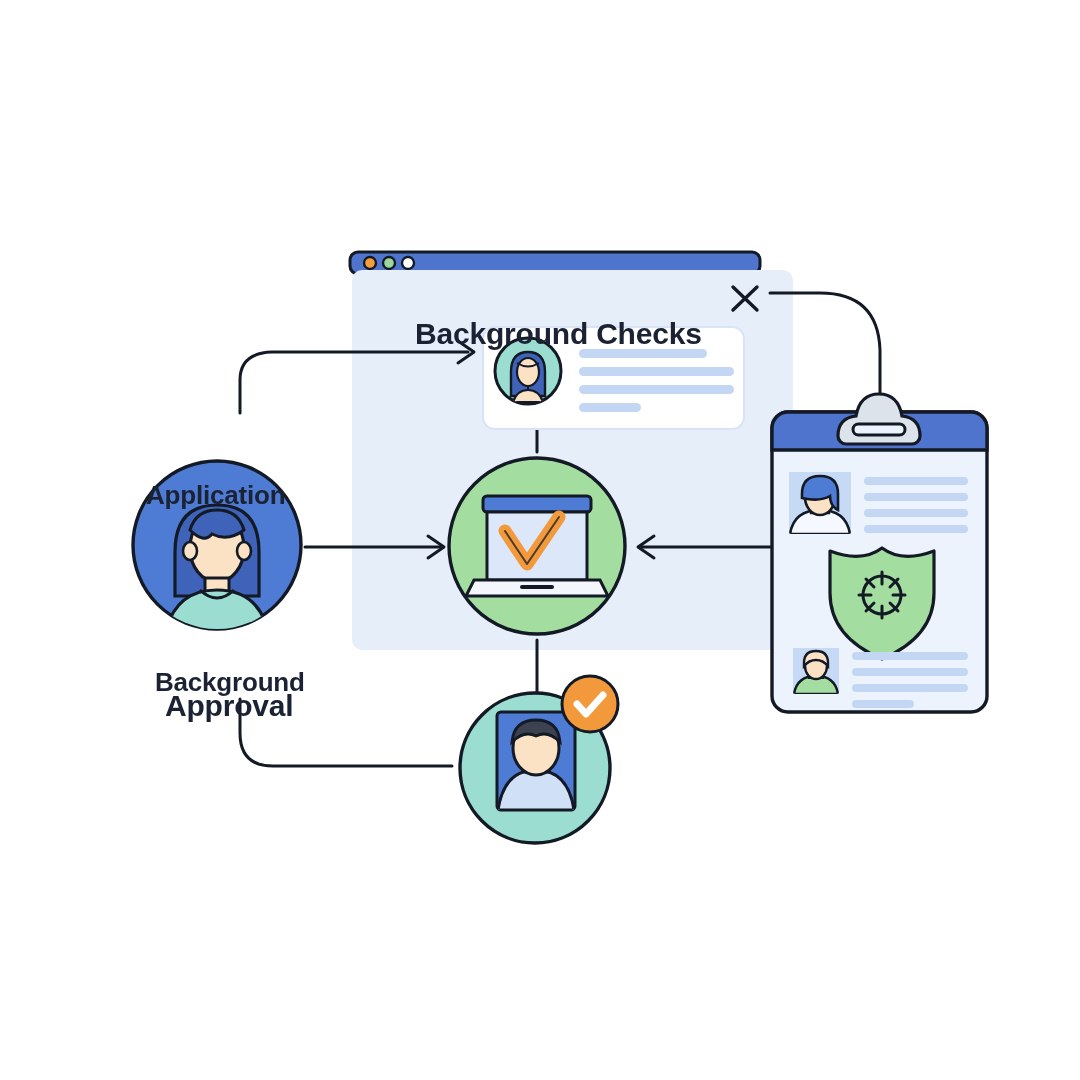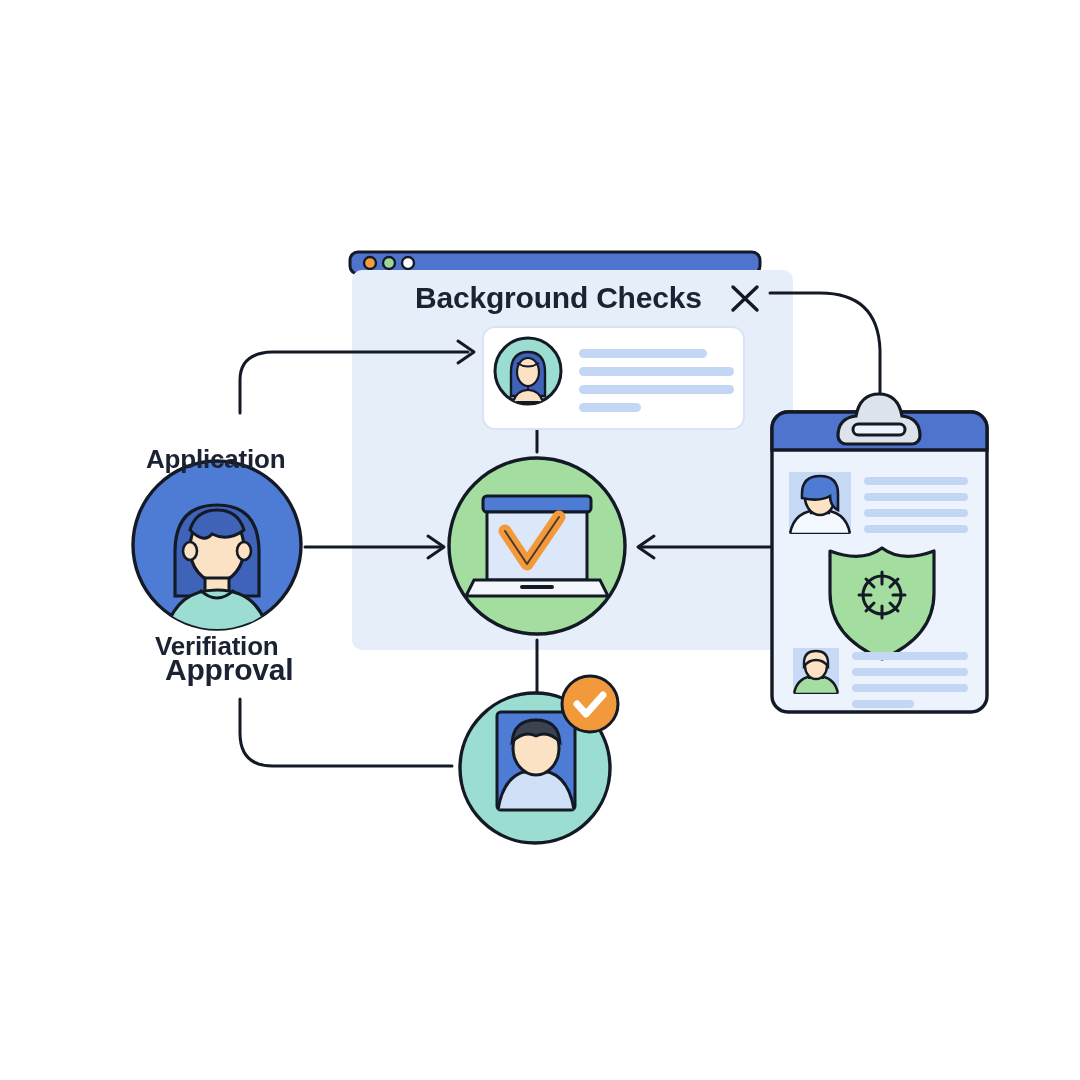--- a/index.html
+++ b/index.html
@@ -6,20 +6,21 @@
   body{width:1080px;height:1080px;overflow:hidden;font-family:"Liberation Sans",sans-serif;}
   #stage{position:relative;width:1080px;height:1080px;background:#ffffff;}
   #art{position:absolute;left:0;top:0;width:1080px;height:1080px;}
   .lbl{
     position:absolute;
     font-family:"Liberation Sans",sans-serif;
     font-weight:700;
     color:#1b2233;
     white-space:nowrap;
     letter-spacing:-0.2px;
+    margin-top:36px;
   }
   #title-text{font-size:30px;left:415px;top:281px;}
   #lbl-application{font-size:26px;left:146px;top:444px;}
   #lbl-verification{font-size:26px;left:155px;top:631px;}
   #lbl-approval{font-size:30px;left:165px;top:653px;}
 </style>
 </head>
 <body>
 
 <div id="stage">
@@ -190,16 +191,16 @@
           <rect x="852" y="668" width="116" height="8" rx="4"></rect>
           <rect x="852" y="684" width="116" height="8" rx="4"></rect>
           <rect x="852" y="700" width="62" height="8" rx="4"></rect>
         </g>
       </g>
     </g>
   </svg>
 
   <div class="lbl" id="title-text">Background Checks</div>
   <div class="lbl" id="lbl-application">Application</div>
-  <div class="lbl" id="lbl-verification">Verifiation</div>
+  <div class="lbl" id="lbl-verification">Background</div>
   <div class="lbl" id="lbl-approval">Approval</div>
 
 </div>
 
 </body></html>

